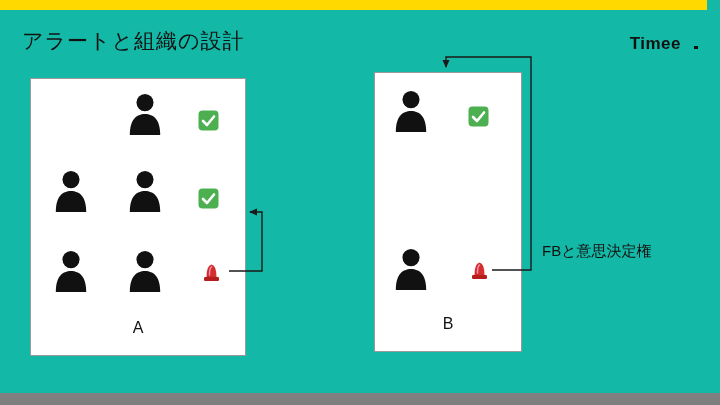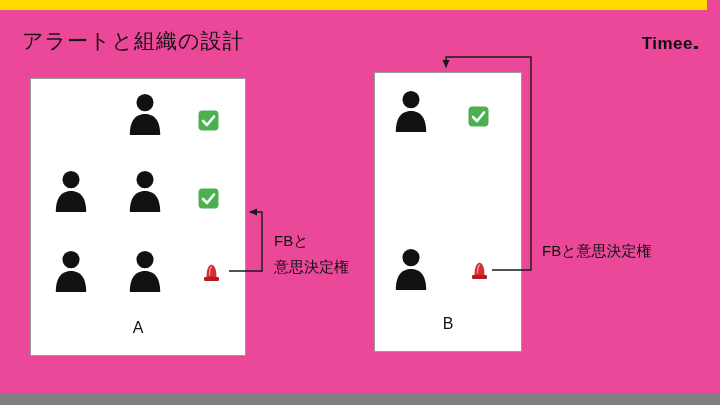--- a/index.html
+++ b/index.html
@@ -1,24 +1,24 @@
 <!DOCTYPE html>
 <html><head>
 <meta charset="utf-8">
 <style>
   html,body { margin:0; padding:0; background:#ffffff; }
   .slide {
-    position:relative; width:720px; height:405px; background:#ec4899;
+    position:relative; width:720px; height:405px; background:#14b8a6;
     font-family:"Liberation Sans", sans-serif; overflow:hidden; color:#111;
   }
   .bar-top { position:absolute; left:0; top:0; width:707px; height:10px; background:#FFD900; }
   .bar-bottom { position:absolute; left:0; top:393px; width:720px; height:12px; background:#7F7F7F; }
 
   .page-title { position:absolute; left:22px; top:27px; font-size:21px; font-weight:500; letter-spacing:1px; }
-  .logo { position:absolute; right:22px; top:34px; font-size:17px; font-weight:800; letter-spacing:0.5px; display:flex; align-items:center; }
+  .logo { position:absolute; right:22px; top:34px; font-size:17px; font-weight:800; letter-spacing:0.5px; display:flex; align-items:center;gap:12px; }
   .logo-dash { display:inline-block; width:4px; height:2.5px; background:#111; margin-left:1px; margin-top:7px; }
 
   .org-box { position:absolute; background:#fff; border:1px solid #9a9a9a; }
   .box-a { left:30px; top:78px; width:214px; height:276px; }
   .box-b { left:374px; top:72px; width:146px; height:278px; }
   .box-label { position:absolute; bottom:18px; left:50%; transform:translateX(-50%); font-size:16px; font-weight:500; }
 
   .person { position:absolute; width:38px; height:42px; }
   .person svg { display:block; width:100%; height:100%; }
 
@@ -136,18 +136,14 @@
   <svg class="arrows">
     <defs>
       <marker id="ah" markerWidth="9" markerHeight="8" refX="7" refY="3.5" orient="auto" markerUnits="userSpaceOnUse">
         <path d="M0,0 L8,3.5 L0,7 Z" fill="#1a1a1a"></path>
       </marker>
     </defs>
     <polyline points="229,271 262,271 262,212 250,212" fill="none" stroke="#1a1a1a" stroke-width="1.4" marker-end="url(#ah)"></polyline>
     <polyline points="492,270 531,270 531,57 446,57 446,67" fill="none" stroke="#1a1a1a" stroke-width="1.4" marker-end="url(#ah)"></polyline>
   </svg>
 
-  <div class="anno anno-left">
-    <div>FBと</div>
-    <div>意思決定権</div>
-  </div>
   <div class="anno anno-right">FBと意思決定権</div>
 </div>
 
 </body></html>

